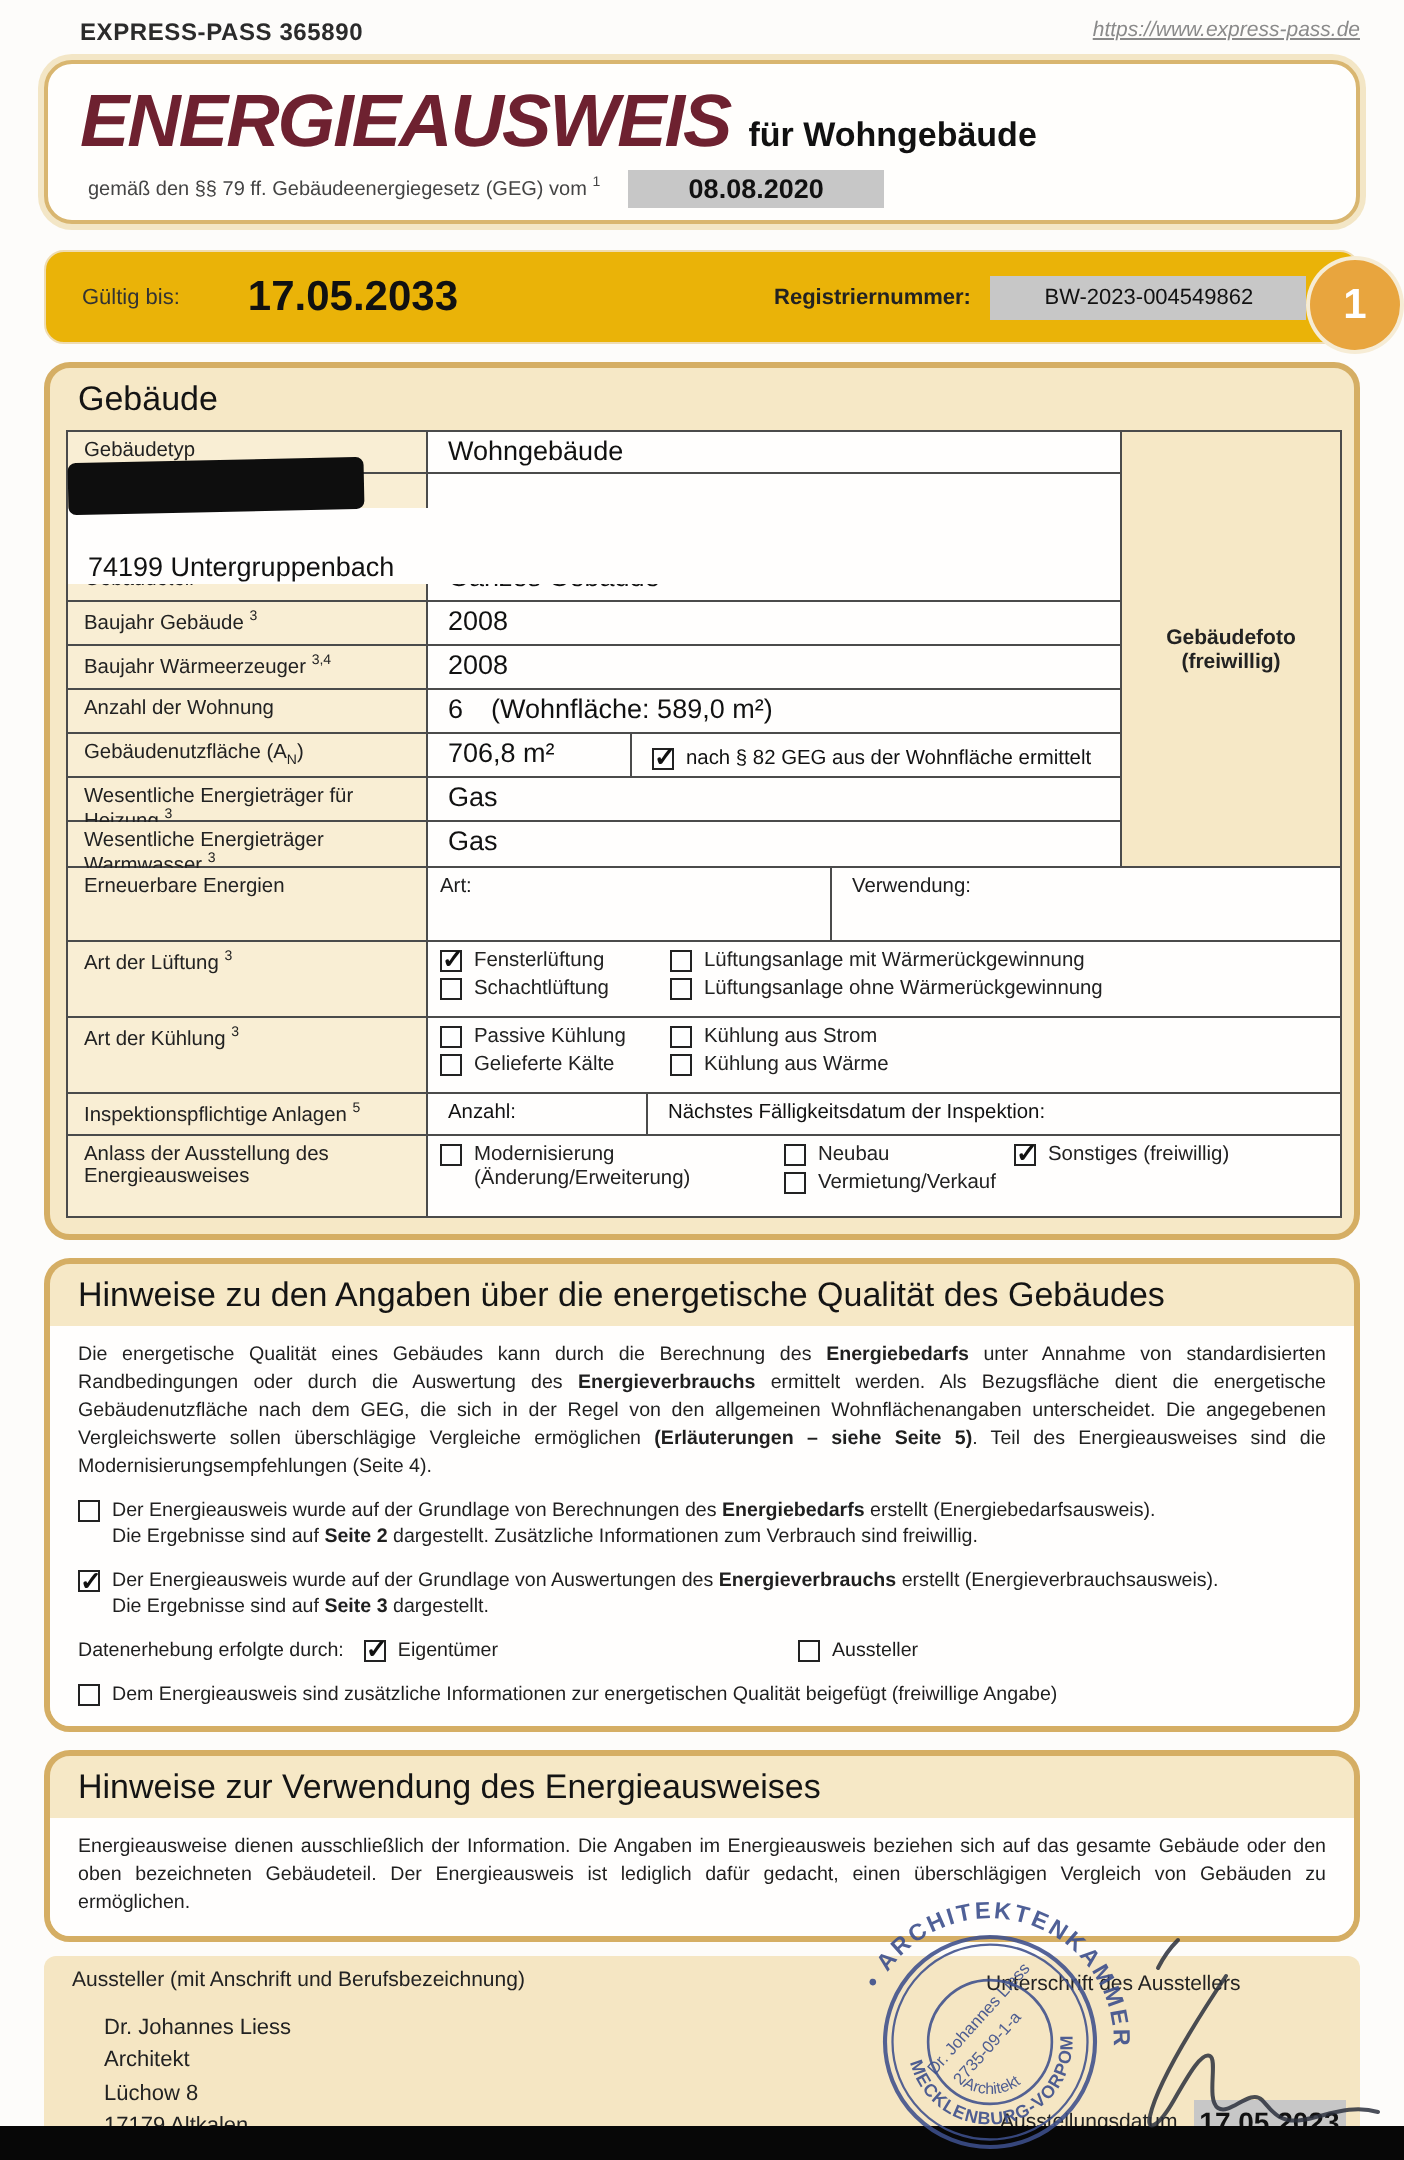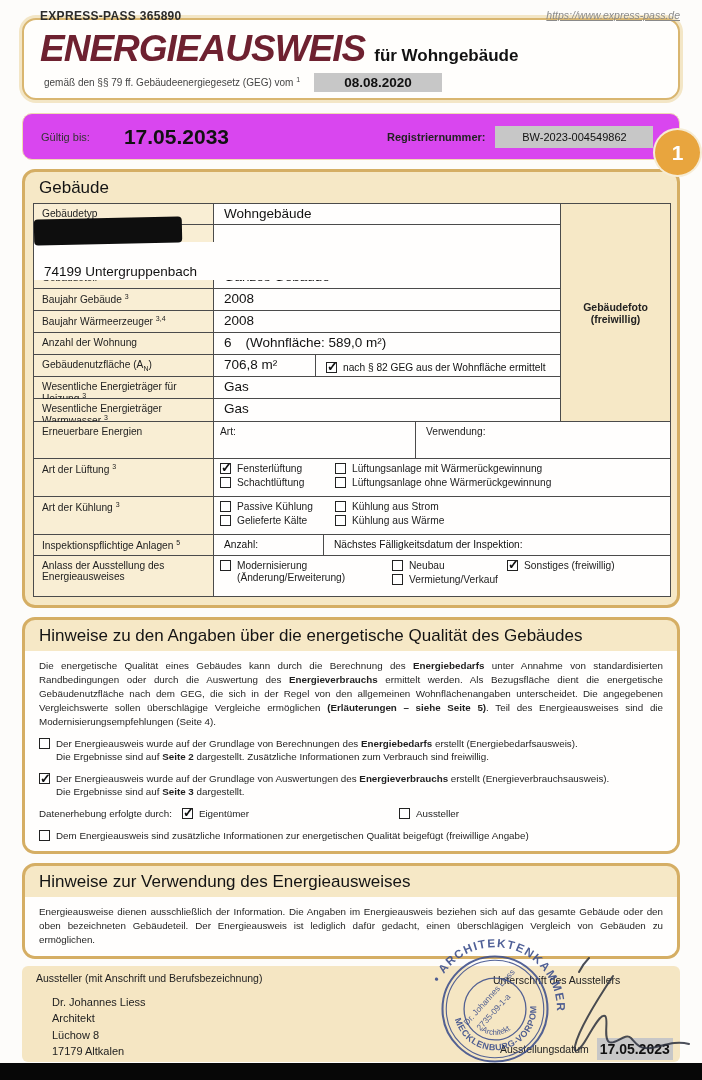--- a/index.html
+++ b/index.html
@@ -5,41 +5,41 @@
   * { box-sizing: border-box; margin: 0; padding: 0; }
   html,body { width:702px; height:1080px; }
   body {
     font-family: "Liberation Sans", sans-serif;
     background:#fdfcfa;
     position:relative;
     overflow:hidden;
     color:#1d1d1d;
   }
   .topbar { display:flex; justify-content:space-between; align-items:flex-start;
-            padding:9px 22px 0 40px; height:18px;text-align:right; }
+            padding:9px 22px 0 40px; height:30px;text-align:right; }
   .doc-ref { font-size:12px; font-weight:bold; color:#2b2b2b; letter-spacing:.3px; }
   .site-link { font-size:10.5px; color:#8a8a8a; font-style:italic; text-decoration:underline; }
 
   
   .header-box { margin:0 22px; height:82px; background:#fffefc;
     border:2.5px solid #d9b670; border-radius:14px;
     box-shadow:0 0 0 3px #f3e6c6; padding:10px 16px 0 16px; }
   .title-row { display:flex; align-items:baseline; }
   .main-title { font-size:37px; font-weight:bold; font-style:italic; color:#6e2130;
                 letter-spacing:-1px; line-height:1; }
   .sub-title { font-size:17px; font-weight:bold; color:#111; margin-left:9px; }
   .law-row { display:flex; align-items:center; margin:6px 0 0 4px; }
   .law-text { font-size:10px; color:#444; }
   .law-text sup { font-size:7px; }
   .gray-box { background:#c7c7c7; color:#111; text-align:center; }
   .law-date { width:128px; height:19px; font-size:13.5px; font-weight:bold;
               line-height:19px; margin-left:14px; }
 
   
-  .validity { margin:13px 22px 0; height:47px; background:#d946ef;
+  .validity { margin:13px 22px 0; height:47px; background:#eab308;
     border:1px solid #efdcb2; border-radius:10px;
     display:flex; align-items:center; padding:0 18px; position:relative; }
   .v-label { font-size:11px; color:#333; }
   .v-date { font-size:21px; font-weight:bold; color:#111; margin-left:34px; }
   .r-label { font-size:11px; font-weight:bold; color:#222; margin-left:158px; }
   .reg-box { width:158px; height:22px; font-size:11px; line-height:22px; margin-left:10px; }
   .page-badge { position:absolute; left:655px; top:130px; width:45px; height:45px;
     border-radius:50%; background:#e8a53e; color:#fff; font-size:21px; font-weight:bold;
     display:flex; align-items:center; justify-content:center; z-index:30;
     box-shadow:0 0 0 2px #f6ecd5; }

